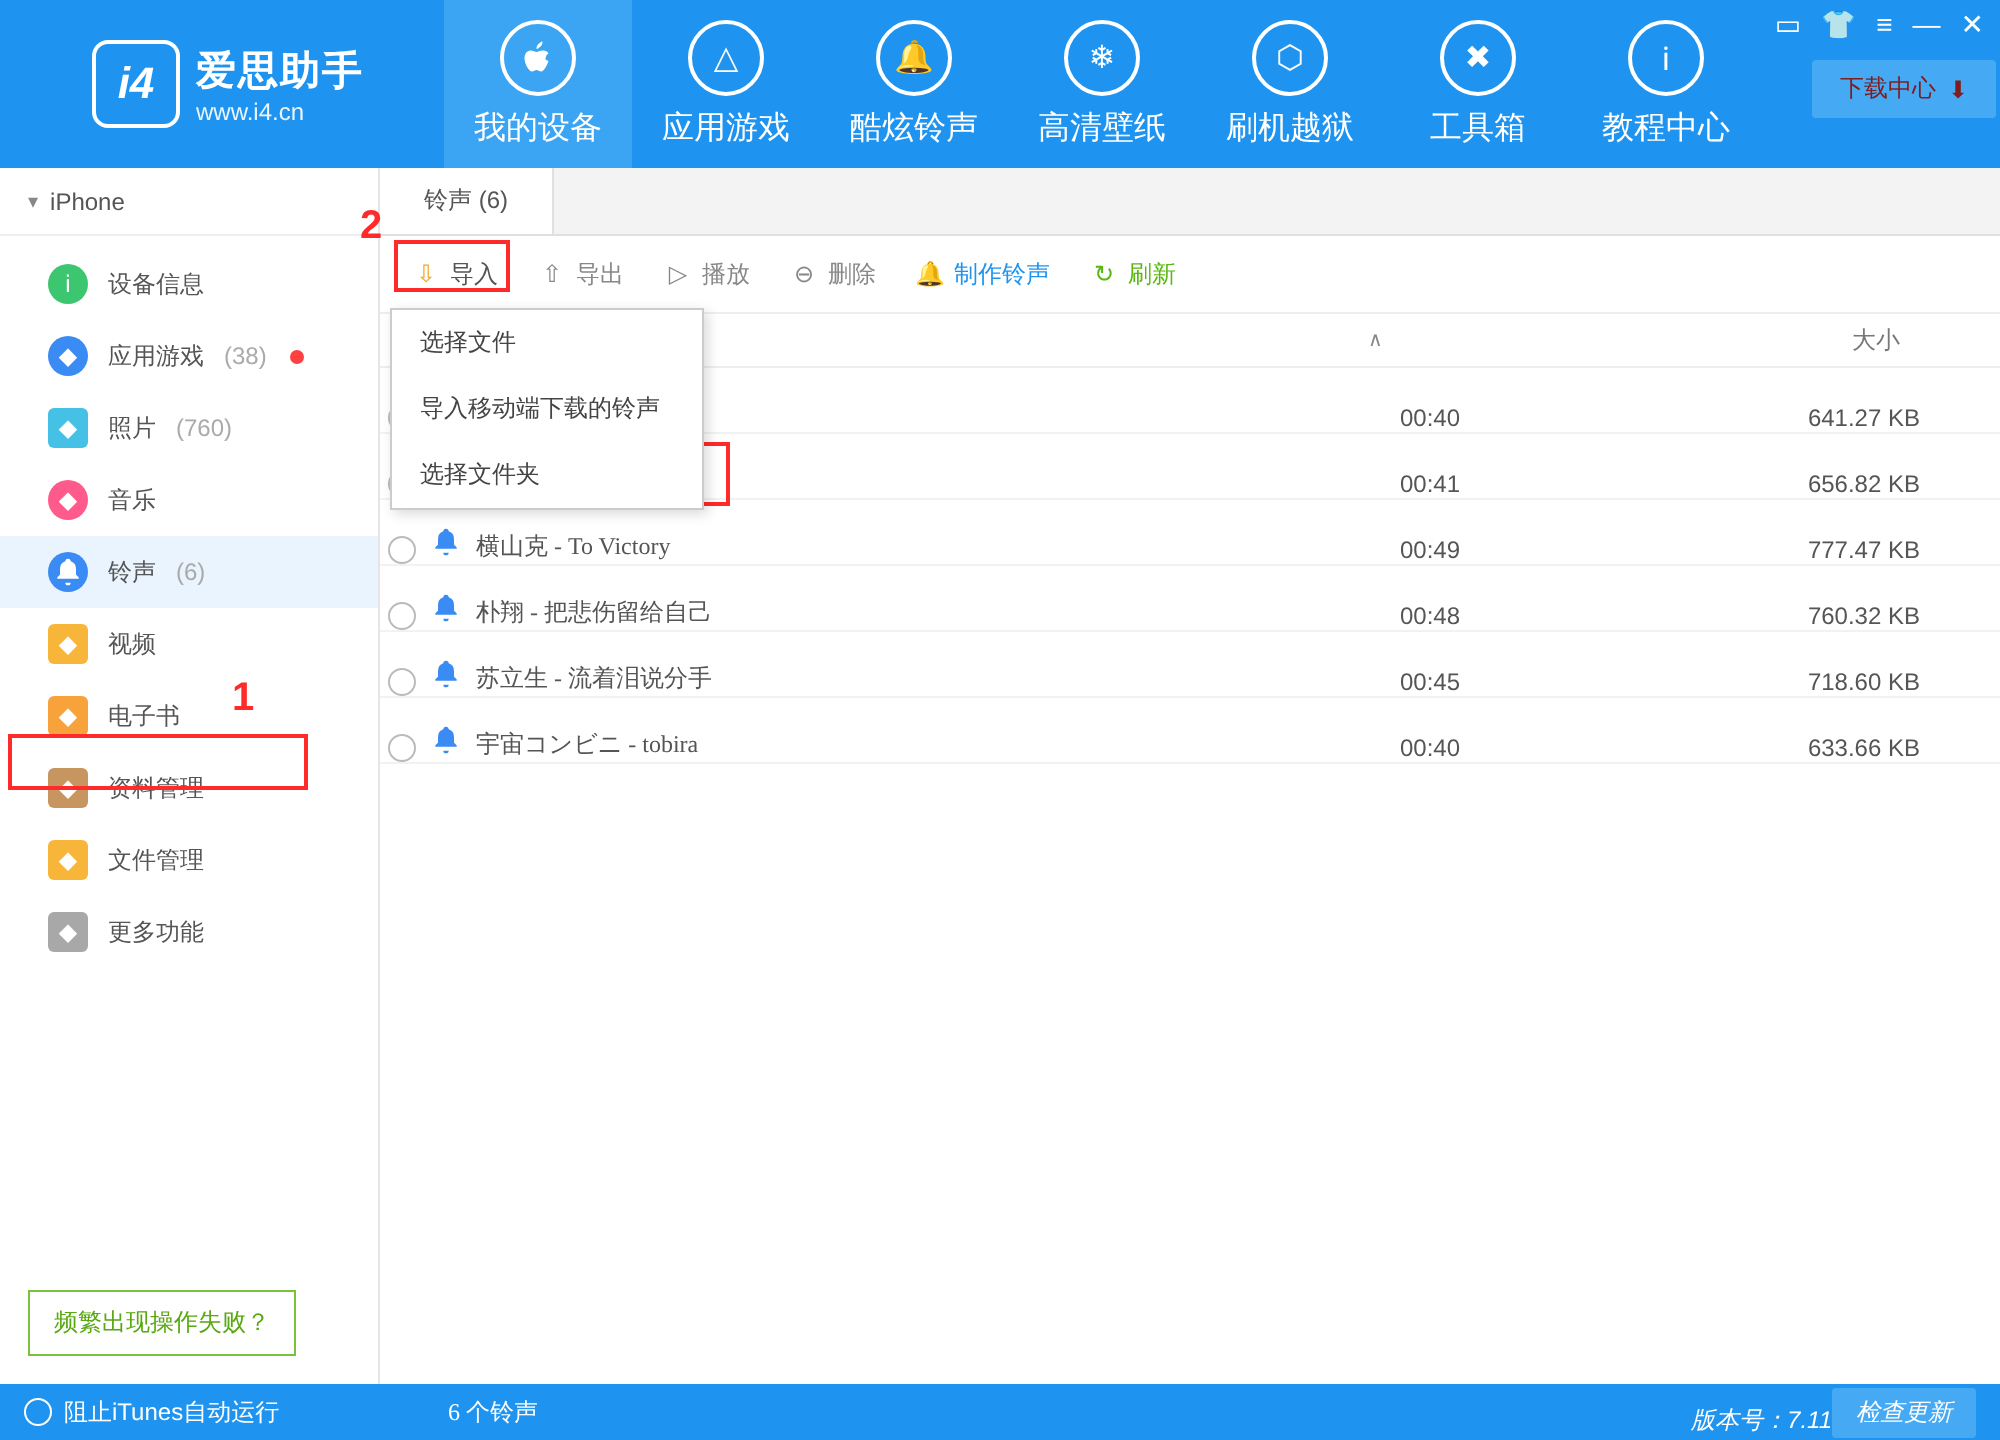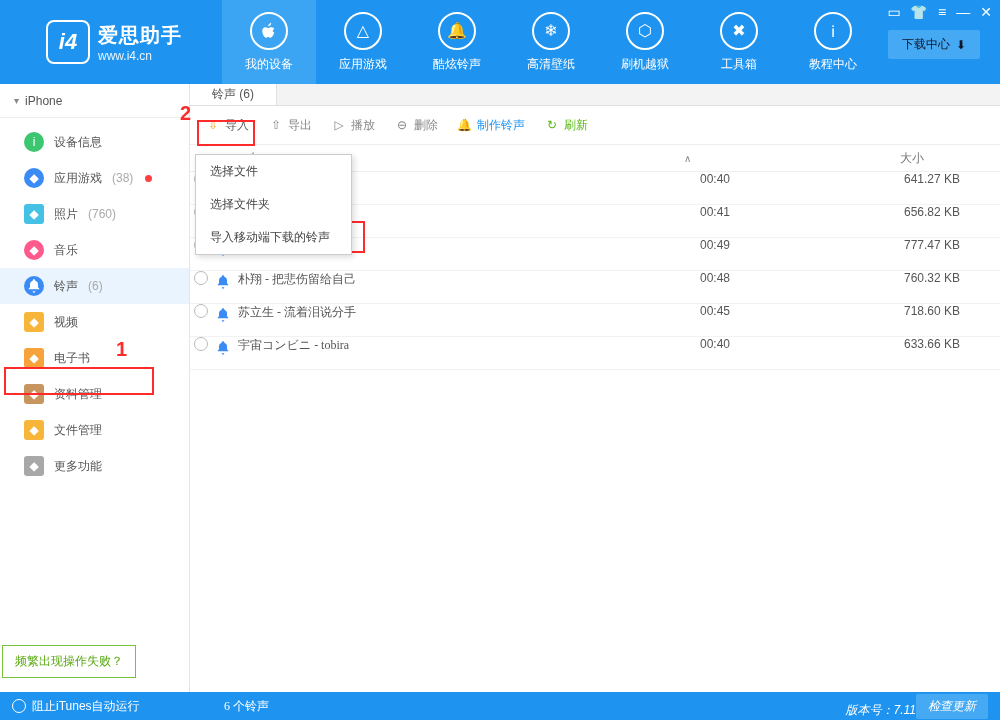--- a/index.html
+++ b/index.html
@@ -6,52 +6,52 @@
 body{width:1000px;height:720px;overflow:hidden;background:#fff;}
 .header{height:84px;background:linear-gradient(#1e94f0,#1e94f0);display:flex;position:relative;}
 .logo-block{width:190px;display:flex;align-items:center;padding-left:14px;color:#fff;gap:8px;margin-left:32px;}
 .logo-badge{width:44px;height:44px;border:2px solid #fff;border-radius:8px;display:flex;align-items:center;justify-content:center;font-size:22px;font-weight:bold;font-style:italic;}
 .logo-text{font-size:20px;font-weight:bold;letter-spacing:1px;}
 .logo-sub{font-size:12px;opacity:.9;}
 .nav{display:flex;height:100%;}
 .nav-item{width:94px;display:flex;flex-direction:column;align-items:center;justify-content:center;color:#fff;gap:6px;cursor:pointer;}
 .nav-item.active{background:#3ca5f3;}
 .nav-ico{width:38px;height:38px;border:2px solid #fff;border-radius:50%;display:flex;align-items:center;justify-content:center;}
-.nav-lbl{font-size:12px;}
+.nav-lbl{font-size:16px;}
 .winbtns{position:absolute;right:8px;top:4px;display:flex;gap:10px;color:#fff;align-items:center;}
 .winbtns span{cursor:pointer;font-size:14px;}
-.dl-center{position:absolute;right:20px;top:30px;background:#45a9f4;color:#0f172a;padding:6px 14px;border-radius:2px;cursor:pointer;display:flex;align-items:center;gap:6px;}
+.dl-center{position:absolute;right:2px;top:30px;background:#45a9f4;color:#7f1d1d;padding:6px 14px;border-radius:2px;cursor:pointer;display:flex;align-items:center;gap:6px;}
 .body{display:flex;height:608px;}
 .sidebar{width:190px;border-right:1px solid #e5e5e5;display:flex;flex-direction:column;position:relative;background:#fff;}
 .dev-hdr{height:34px;display:flex;align-items:center;padding:0 14px;color:#555;border-bottom:1px solid #eee;gap:6px;cursor:pointer;}
 .side-list{padding-top:6px;}
 .side-item{height:36px;display:flex;align-items:center;padding-left:24px;gap:10px;color:#555;cursor:pointer;position:relative;}
 .side-item.active{background:#e9f4fe;}
 .side-ico{width:20px;height:20px;border-radius:50%;display:flex;align-items:center;justify-content:center;color:#fff;font-size:12px;}
 .side-ico.sq{border-radius:3px;}
 .side-cnt{color:#aaa;}
 .red-dot{width:7px;height:7px;background:#ff4040;border-radius:50%;display:inline-block;margin-left:2px;}
-.faq{position:absolute;bottom:14px;left:2px;border:1px solid #7ac23c;color:#58a810;padding:7px 12px;cursor:pointer;}
+.faq{position:absolute;bottom:14px;left:14px;border:1px solid #7ac23c;color:#58a810;padding:7px 12px;cursor:pointer;}
 .red-box{position:absolute;border:2px solid #ff2a2a;pointer-events:none;}
 .red-num{position:absolute;color:#ff2a2a;font-size:20px;font-weight:bold;pointer-events:none;}
 .main{flex:1;display:flex;flex-direction:column;position:relative;}
-.tabbar{height:22px;background:#f3f3f3;border-bottom:1px solid #e0e0e0;display:flex;}
+.tabbar{height:34px;background:#f3f3f3;border-bottom:1px solid #e0e0e0;display:flex;}
 .tab{padding:0 22px;height:100%;display:flex;align-items:center;border-right:1px solid #e0e0e0;background:#fff;cursor:pointer;color:#555;}
 .toolbar{height:38px;display:flex;align-items:center;padding-left:16px;gap:20px;color:#888;}
 .tool{display:flex;align-items:center;gap:5px;cursor:pointer;}
 .tool.en{color:#555;}
 .tool.make{color:#1e94f0;}
 .tool.refresh{color:#58b810;}
 .t-ico{width:14px;height:14px;display:flex;align-items:center;justify-content:center;}
 .thead{height:28px;border-top:1px solid #eee;border-bottom:1px solid #eee;display:flex;align-items:center;color:#777;font-size:12px;}
 .col-name{flex:1;padding-left:58px;display:flex;align-items:center;gap:4px;}
 .col-dur{width:200px;}
-.col-size{width:100px;text-align:left;padding-right:24px;}
+.col-size{width:100px;text-align:center;padding-right:24px;}
 .rows{flex:1;}
-.row{height:33px;display:flex;align-items:flex-start;border-bottom:1px solid #f2f2f2;color:#555;}
+.row{height:33px;display:flex;align-items:flex-end;border-bottom:1px solid #f2f2f2;color:#555;}
 .row .rb{width:22px;display:flex;justify-content:center;}
 .radio{width:14px;height:14px;border:1px solid #bbb;border-radius:50%;}
 .bell-i{width:22px;height:22px;display:flex;align-items:center;justify-content:center;color:#3b8bf5;}
 .rname{flex:1;padding-left:4px;font-family:Liberation Serif, serif;}
 .rdur{width:200px;}
 .rsize{width:100px;text-align:right;padding-right:40px;}
 .dropdown{position:absolute;left:5px;top:70px;width:157px;background:#fff;border:1px solid #ccc;box-shadow:2px 2px 6px rgba(0,0,0,.15);z-index:5;}
 .dd-item{height:33px;display:flex;align-items:center;padding-left:14px;cursor:pointer;color:#444;}
 .statusbar{height:28px;background:#1e94f0;color:#fff;display:flex;align-items:center;padding:0 12px;position:relative;}
 .sb-left{display:flex;align-items:center;gap:6px;cursor:pointer;}
@@ -309,22 +309,22 @@
             </svg>
           </span>
           <div class="rname">宇宙コンビニ - tobira</div>
           <div class="rdur">00:40</div>
           <div class="rsize">633.66 KB</div>
         </div>
       </div>
 
     <div class="dropdown">
       <div class="dd-item">选择文件</div>
+      <div class="dd-item">导入移动端下载的铃声</div>
       <div class="dd-item">选择文件夹</div>
-      <div class="dd-item">导入移动端下载的铃声</div>
     </div>
 
     <div class="red-box" style="left:7px;top:36px;width:58px;height:26px;"></div>
     <div class="red-num" style="left:-10px;top:18px;">2</div>
     <div class="red-box" style="left:5px;top:137px;width:170px;height:32px;"></div>
     <div class="red-num" style="left:146px;top:106px;">3</div>
   </div>
 </div>
 
 <div class="statusbar">

